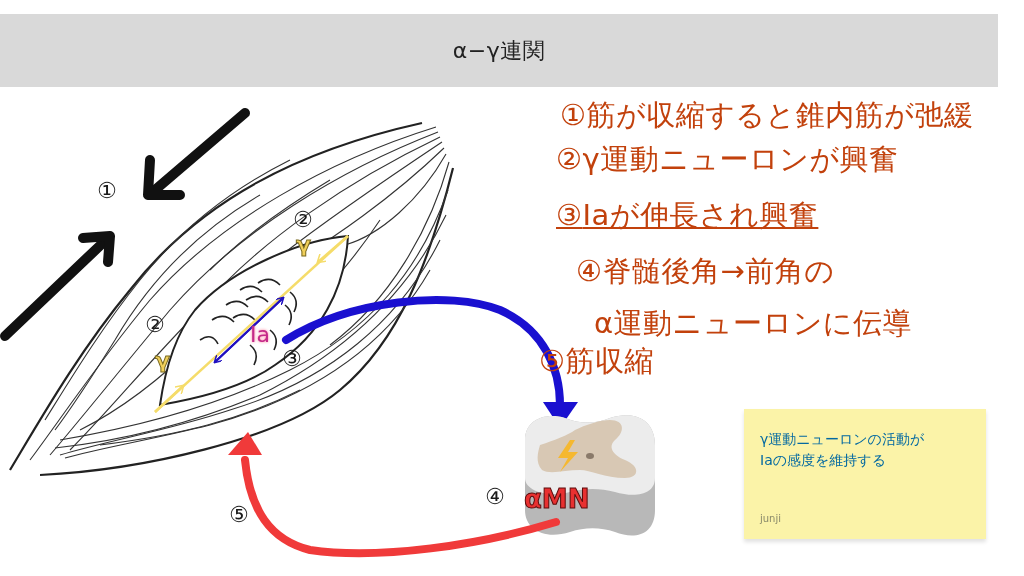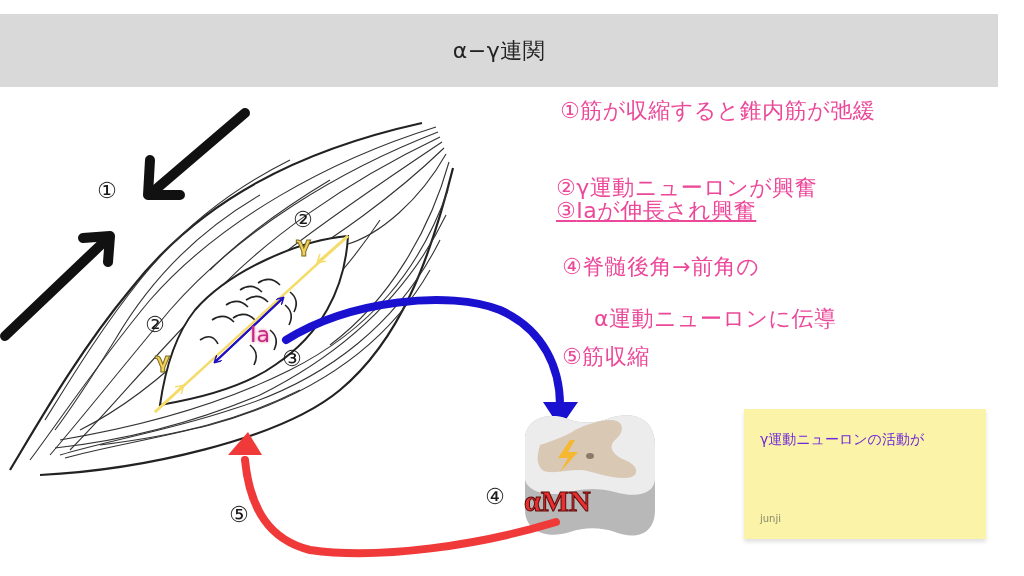--- a/index.html
+++ b/index.html
@@ -2,25 +2,25 @@
 <html><head>
 <meta charset="utf-8">
 <style>
   html, body { margin:0; padding:0; }
   body { width:1024px; height:576px; background:#ffffff; position:relative; overflow:hidden;
          font-family:"DejaVu Sans", "Liberation Sans", sans-serif; color:#1a1a1a; }
   .title-bar { position:absolute; left:0; top:14px; width:998px; height:73px; background:#d9d9d9;
                display:flex; align-items:center; justify-content:center;text-align:right; }
   .title-text { font-size:22px; color:#222; letter-spacing:0.5px; }
   .steps { position:absolute; left:0; top:0; }
-  .step { position:absolute; font-size:22px; color:#ec4899; white-space:nowrap; letter-spacing:0.5px; }
+  .step { position:absolute; font-size:29px; color:#c2410c; white-space:nowrap; letter-spacing:0.5px; }
   .diagram { position:absolute; left:0; top:0; width:1024px; height:576px; }
   .note { position:absolute; left:744px; top:409px; width:242px; height:130px; background:#fbf3a8;
           box-shadow:0 3px 4px rgba(0,0,0,0.12); }
-  .note-text { position:absolute; left:16px; top:20px; font-size:14px; line-height:21px; color:#6d28d9; }
+  .note-text { position:absolute; left:16px; top:20px; font-size:14px; line-height:21px; color:#0369a1; }
   .note-author { position:absolute; left:16px; top:104px; font-size:10px; color:#8a8a6a; }
   .label { position:absolute; font-family:"DejaVu Sans", sans-serif; }
 </style>
 </head>
 <body>
 
 <div class="title-bar">
   <span class="title-text">α−γ連関</span>
 </div>
 
@@ -112,41 +112,42 @@
 <span class="label" style="left:97px;top:178px;font-size:22px;">①</span>
 <span class="label" style="left:293px;top:207px;font-size:22px;">②</span>
 <span class="label" style="left:145px;top:312px;font-size:22px;">②</span>
 <span class="label" style="left:282px;top:346px;font-size:22px;">③</span>
 <span class="label" style="left:485px;top:484px;font-size:22px;">④</span>
 <span class="label" style="left:229px;top:502px;font-size:22px;">⑤</span>
 
 <span class="label" style="left:296px;top:232px;font-size:22px;font-weight:bold;color:#f0cf5a;-webkit-text-stroke:1px #7a6a20;">γ</span>
 <span class="label" style="left:155px;top:348px;font-size:22px;font-weight:bold;color:#f0cf5a;-webkit-text-stroke:1px #7a6a20;">γ</span>
 <span class="label" style="left:250px;top:322px;font-size:22px;font-weight:normal;color:#c42a8a;text-shadow:0 0 3px #ff7090;">Ia</span>
-<span class="label" style="left:524px;top:484px;font-size:30px;font-weight:bold;color:#e83030;font-family:Liberation Serif, serif;-webkit-text-stroke:1px #5a0a0a;">αMN</span>
+<span class="label" style="left:524px;top:484px;font-size:26px;font-weight:bold;color:#e83030;-webkit-text-stroke:1px #5a0a0a;">αMN</span>
 
 <div class="steps">
   <div class="step" style="left:560px;top:96px;">
     <span>①</span><span>筋が収縮すると錐内筋が弛緩</span>
   </div>
-  <div class="step" style="left:556px;top:140px;margin-top:33px;">
+  <div class="step" style="left:556px;top:140px;">
     <span>②</span><span>γ運動ニューロンが興奮</span>
   </div>
   <div class="step" style="left:556px;top:196px;text-decoration:underline;">
     <span>③</span><span>Iaが伸長され興奮</span>
   </div>
-  <div class="step" style="left:562px;top:252px;">
+  <div class="step" style="left:576px;top:252px;">
     <span>④</span><span>脊髄後角→前角の</span>
   </div>
   <div class="step" style="left:594px;top:304px;">
     <span>α運動ニューロンに伝導</span>
   </div>
-  <div class="step" style="left:562px;top:342px;">
+  <div class="step" style="left:539px;top:342px;">
     <span>⑤</span><span>筋収縮</span>
   </div>
 </div>
 
 <div class="note">
   <div class="note-text">
     <div>γ運動ニューロンの活動が</div>
+    <div>Iaの感度を維持する</div>
   </div>
   <div class="note-author">junji</div>
 </div>
 
 </body></html>

